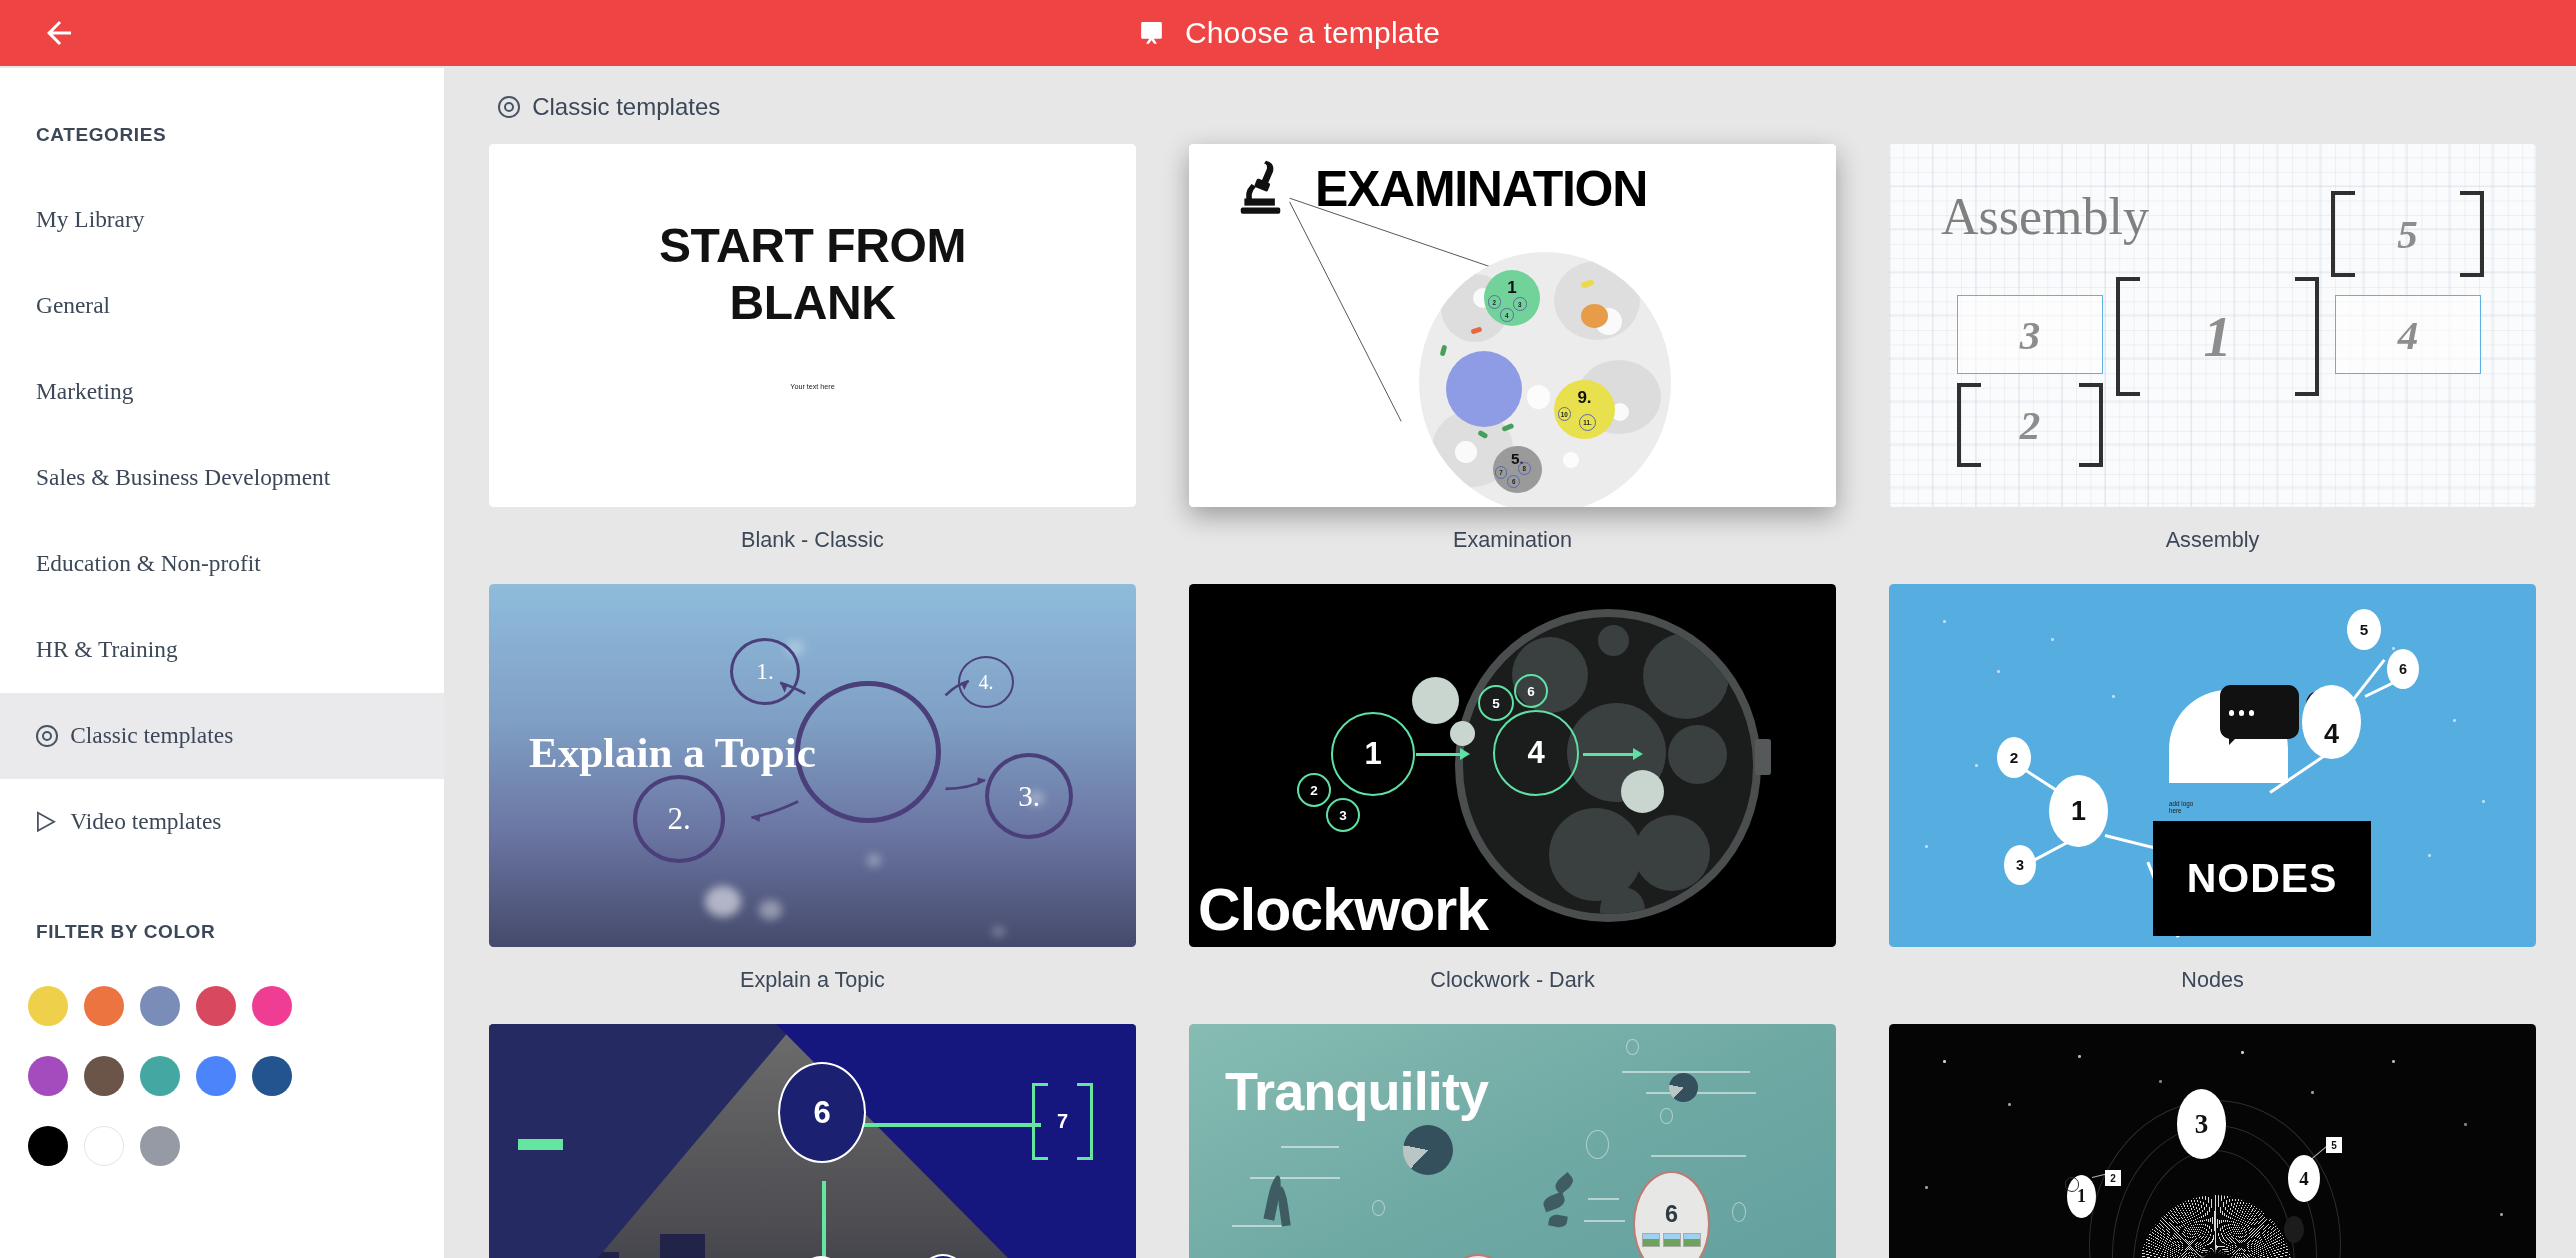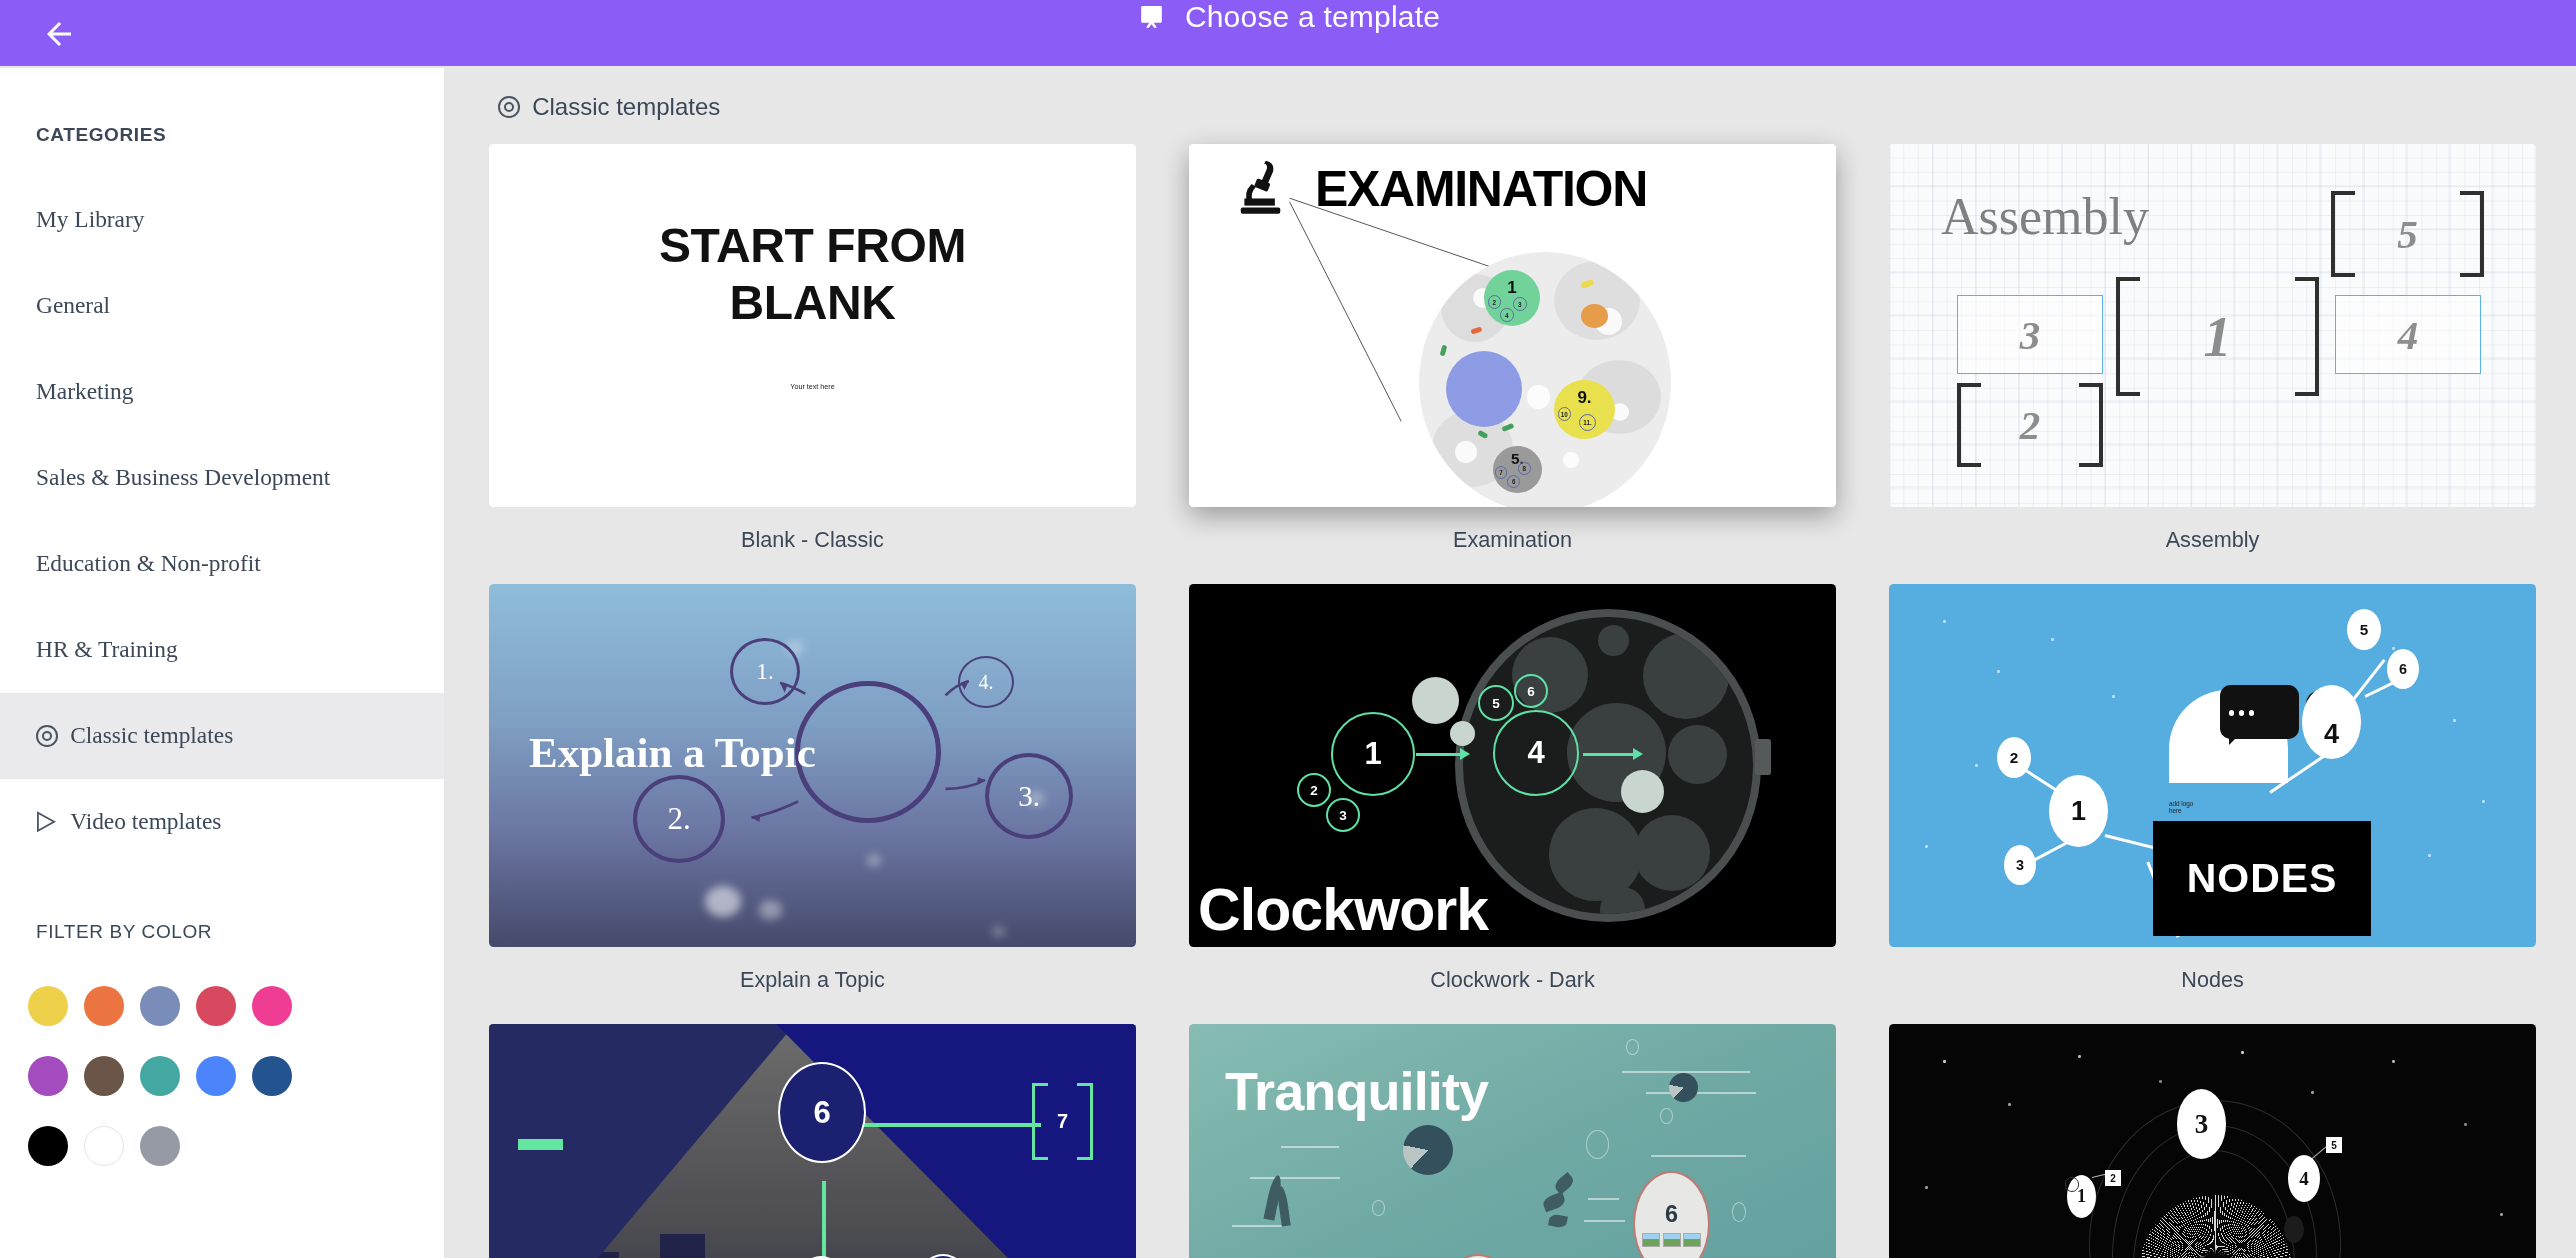--- a/index.html
+++ b/index.html
@@ -7,22 +7,22 @@
     width: 2576px; height: 1258px;
     overflow: hidden;
     font-family: "Liberation Sans", sans-serif;
     background: #e7e7e8;
   }
 
   
   .header {
     position: absolute; top: 0; left: 0;
     width: 2576px; height: 66px;
-    background: #8b5cf6;
-    display: flex; align-items: flex-start;
+    background: #ef4444;
+    display: flex; align-items: center;
   }
   .back-btn {
     width: 68px; height: 68px;
     display: flex; align-items: center; justify-content: center;
     cursor: pointer;
     margin-left: 25px;
   }
   .back-btn svg { display:block; }
   .header-title {
     position: absolute; left: 0; right: 0;
@@ -75,21 +75,21 @@
     border-radius: 50%;
   }
   .play-icon-wrap {
     width: 21.6px; height: 21.6px;
     display:flex; align-items:center;
     flex: 0 0 auto;
   }
   .play-icon-wrap svg { display:block; }
 
   .filter-heading {
-    font-size: 19px; font-weight: normal;
+    font-size: 19px; font-weight: bold;
     color: #3c4858;
     letter-spacing: 0.6px;
     padding: 56px 0 0 36px;
   }
   .swatch-grid {
     display: grid;
     grid-template-columns: repeat(5, 56px);
     gap: 7.2px 0;
     padding: 31px 0 0 20px;
   }

